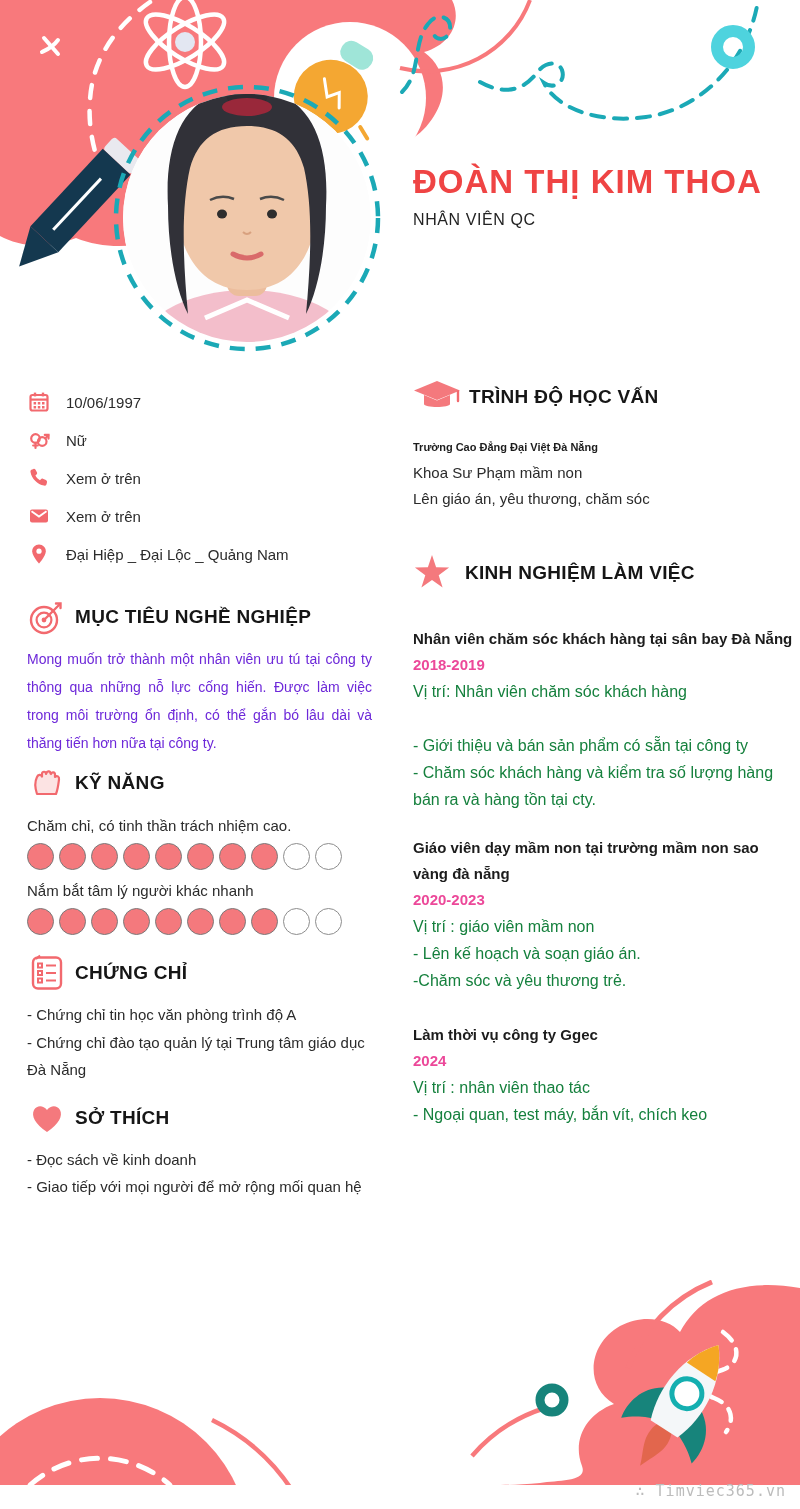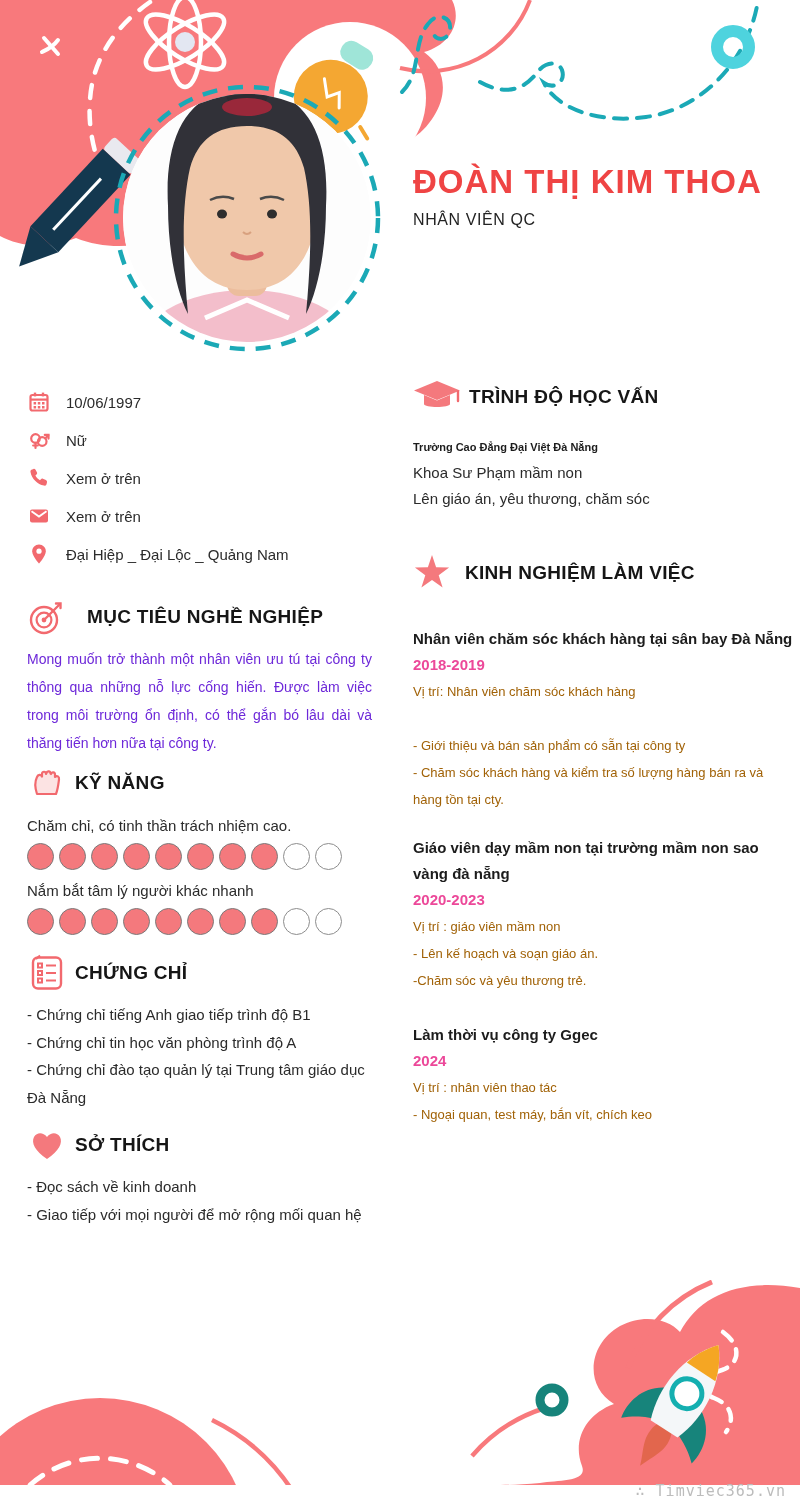--- a/index.html
+++ b/index.html
@@ -26,26 +26,26 @@
   .para{font-size:14px;line-height:28px;text-align:justify;color:#6d28d9;}
   .skill-label{font-size:15px;color:#2b2b2b;}
   .dots{display:flex;gap:5px;margin-top:9px;}
   .dot{width:27px;height:27px;border-radius:50%;border:1.6px solid #8d8d8d;background:#fff;box-sizing:border-box;}
   .dot.filled{background:#F4797D;border-color:#7a7a7a;}
   .plain-line{font-size:15px;line-height:27.5px;color:#2b2b2b;}
   .edu-school{font-size:11px;font-weight:700;color:#1c1c1c;line-height:26px;}
   .edu-line{font-size:15px;line-height:26px;color:#2b2b2b;}
   .job-title{font-size:15px;font-weight:700;color:#1c1c1c;line-height:26px;}
   .job-period{font-size:15px;font-weight:700;color:#ec4899;line-height:26px;}
-  .job-line{font-size:13px;line-height:27px;color:#a16207;}
+  .job-line{font-size:16px;line-height:27px;color:#15803d;}
   .line-gap{height:27px;}
   .watermark{position:absolute;right:14px;top:1482px;font-family:"DejaVu Sans Mono",monospace;
     font-size:15px;color:#bcbcbc;letter-spacing:1px;}
   .mt6{margin-top:6px;}.mt8{margin-top:8px;}.mt12{margin-top:12px;}
-  .mt14{margin-top:14px;}.mt18{margin-top:18px;}.mt22{margin-top:22px;}.mt24{margin-top:24px;gap:12px;}
+  .mt14{margin-top:14px;}.mt18{margin-top:18px;}.mt22{margin-top:22px;}.mt24{margin-top:24px;}
   .mt28{margin-top:28px;}.mt34{margin-top:34px;}.mt42{margin-top:42px;}
 </style>
 </head>
 <body>
 
 <svg class="hdr-svg" width="800" height="372" viewBox="0 0 800 372">
 
   <path d="M0,0 H452 C462,20 452,44 424,52 C446,68 448,94 434,116 C418,142 390,154 362,146 C332,184 280,200 236,186 C205,235 130,260 76,238 C46,250 18,246 0,236 Z" fill="#F8797C"></path>
 
   <circle cx="350" cy="98" r="76" fill="#ffffff"></circle>
@@ -240,21 +240,20 @@
           <line x1="19" y1="12.5" x2="29" y2="12.5"></line>
             <line x1="19" y1="20" x2="29" y2="20"></line>
             <line x1="19" y1="27.5" x2="29" y2="27.5"></line>
         </g>
         <path d="M9,6 L13,2.5" stroke="#F2696E" stroke-width="2"></path>
       </svg>
     </span>
     <span class="stitle">CHỨNG CHỈ</span>
   </div>
   <div class="mt8">
-    <div class="plain-line">- Chứng chỉ tiếng Anh giao tiếp trình độ B1</div>
     <div class="plain-line">- Chứng chỉ tin học văn phòng trình độ A</div>
     <div class="plain-line">- Chứng chỉ đào tạo quản lý tại Trung tâm giáo dục Đà Nẵng</div>
   </div>
 
   <div class="sec-head mt14">
     <span class="sicon">
       <svg width="40" height="40" viewBox="0 0 40 40">
         <path d="M20,34 C8,26 4,18 7,12 C10,7 16,7 20,12 C24,7 30,7 33,12 C36,18 32,26 20,34 Z" fill="#F4797D"></path>
       </svg>
     </span>

